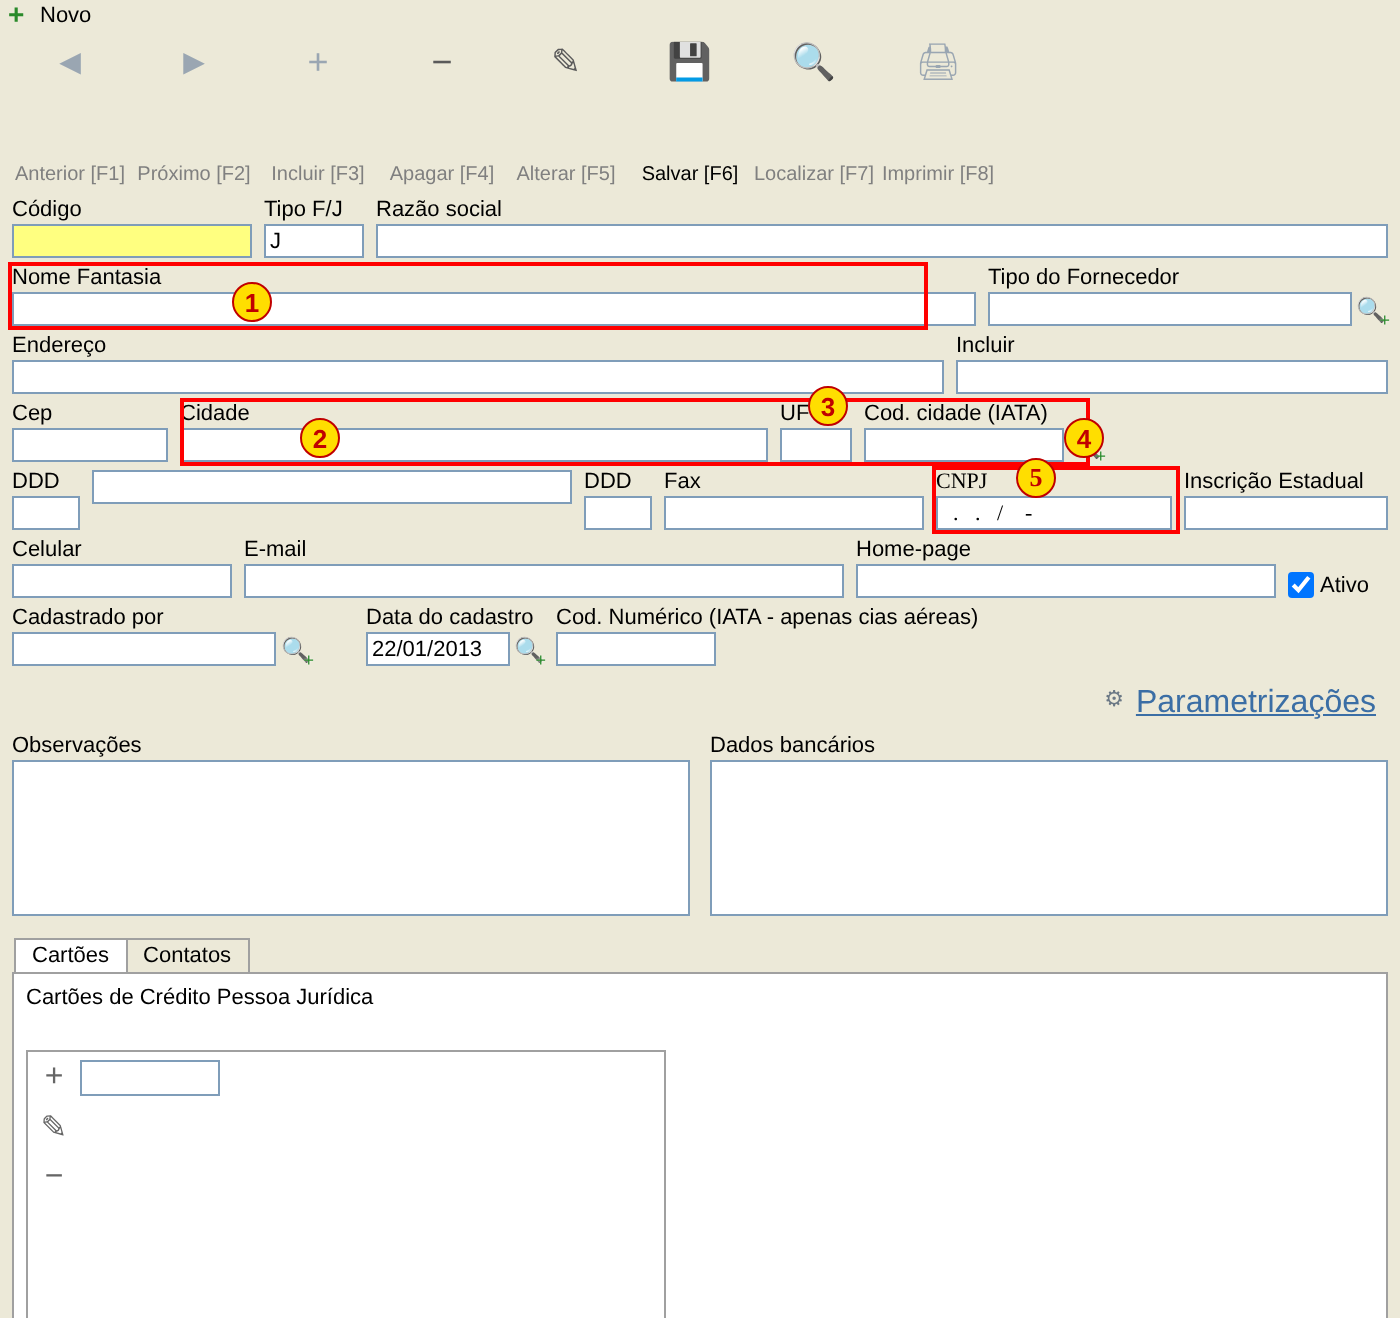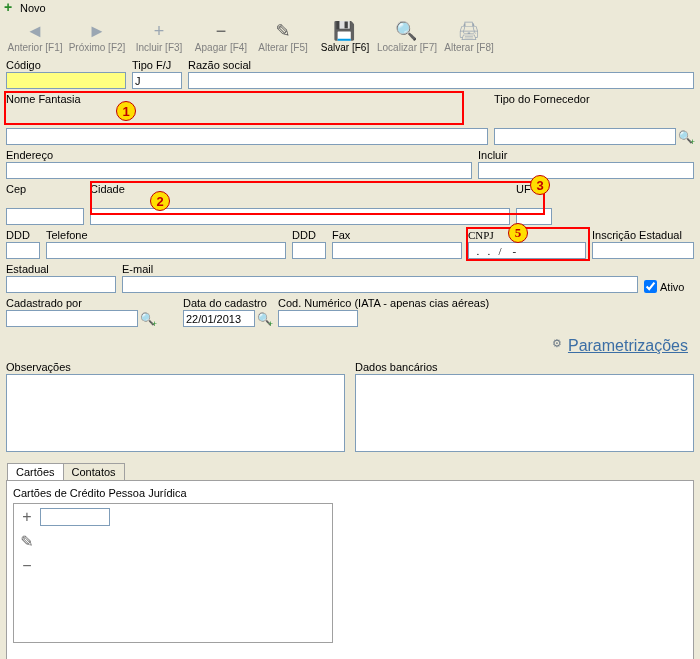--- a/index.html
+++ b/index.html
@@ -39,35 +39,35 @@
     font-size: 18px;
     height: 22px;
     display: flex;
     align-items: center;
     justify-content: center;
   }
   .tbtn .lbl {
     font-size: 10px;
     color: #808080;
     white-space: nowrap;
+    margin-top: 40px;
   }
   .tbtn.strong .lbl { color: #000; }
   .form-area {
     padding: 0 6px;
   }
   .row {
     display: flex;
     gap: 6px;
     margin-top: 4px;
   }
   .fld {
     display: flex;
     flex-direction: column;
     position: relative;
-    justify-content: space-between;
   }
   .fld > label {
     font-size: 11px;
     color: #000;
     margin-bottom: 1px;
     white-space: nowrap;
   }
   .fld input[type=text], .fld .inp, textarea {
     border: 1px solid #7f9db9;
     background: #fff;
@@ -204,21 +204,21 @@
   <div class="tbtn strong">
     <span class="ico" style="color:#2a4fb8;">💾</span>
     <span class="lbl">Salvar [F6]</span>
   </div>
   <div class="tbtn">
     <span class="ico" style="color:#9aa6b2;">🔍</span>
     <span class="lbl">Localizar [F7]</span>
   </div>
   <div class="tbtn">
     <span class="ico" style="color:#9aa6b2;">🖨</span>
-    <span class="lbl">Alterar [F8]</span>
+    <span class="lbl">Imprimir [F8]</span>
   </div>
 </div>
 
 <div class="form-area">
 
   <div class="row">
     <div class="fld" style="width:120px;">
       <label>Código</label>
       <input type="text" class="inp yellow" value="" style="">
     </div>
@@ -232,21 +232,21 @@
     </div>
   </div>
 
   <div class="row" style="position:relative;">
     <div class="fld" style="flex:1; position:relative;">
       <label>Nome Fantasia</label>
       <input type="text" class="inp" value="" style="">
       <div class="hl" style="left:-2px; top:-2px; width:460px; height:34px;"></div>
       <div class="marker" style="left:110px; top:8px;">1</div>
     </div>
-    <div class="fld" style="width:200px;gap:22px;">
+    <div class="fld" style="width:200px;">
       <label>Tipo do Fornecedor</label>
       <div class="withlookup">
         <input type="text" class="inp" value="" style="">
         <span class="lookup">🔍</span>
       </div>
     </div>
   </div>
 
   <div class="row">
     <div class="fld" style="flex:1;">
@@ -262,36 +262,43 @@
   <div class="row" style="position:relative;">
     <div class="fld" style="width:78px;">
       <label>Cep</label>
       <input type="text" class="inp" value="" style="">
     </div>
     <div class="fld" style="flex:1; position:relative;">
       <label>Cidade</label>
       <input type="text" class="inp" value="" style="">
       <div class="marker" style="left:60px; top:8px;">2</div>
     </div>
-    <div class="fld" style="width:36px; position:relative;gap:12px;">
+    <div class="fld" style="width:36px; position:relative;">
       <label>UF</label>
       <input type="text" class="inp" value="" style="">
       <div class="marker" style="left:14px; top:-8px;">3</div>
+    </div>
+    <div class="fld" style="width:120px; position:relative;">
+      <label>Cod. cidade (IATA)</label>
+      <div class="withlookup">
+        <input type="text" class="inp" style="width: 50px;" value="">
+        <span class="lookup">🔍</span>
+      </div>
+      <div class="marker" style="left:100px; top:8px;">4</div>
     </div>
     <div style="width:136px;"></div>
     <div class="hl" style="left:84px; top:-2px; width:455px; height:34px;"></div>
   </div>
 
   <div class="row" style="position:relative;">
     <div class="fld" style="width:34px;">
       <label>DDD</label>
       <input type="text" class="inp" value="" style="">
     </div>
     <div class="fld" style="width:240px;">
-      <label>Telefone</label>
       <input type="text" class="inp" value="" style="">
     </div>
     <div class="fld" style="width:34px;">
       <label>DDD</label>
       <input type="text" class="inp" value="" style="">
     </div>
     <div class="fld" style="width:130px;">
       <label>Fax</label>
       <input type="text" class="inp" value="" style="">
     </div>
@@ -302,25 +309,29 @@
       <div class="marker" style="left:40px; top:-6px;">5</div>
     </div>
     <div class="fld" style="flex:1;">
       <label>Inscrição Estadual</label>
       <input type="text" class="inp" value="" style="">
     </div>
   </div>
 
   <div class="row">
     <div class="fld" style="width:110px;">
-      <label>Estadual</label>
+      <label>Celular</label>
       <input type="text" class="inp" value="" style="">
     </div>
     <div class="fld" style="flex:1;">
       <label>E-mail</label>
+      <input type="text" class="inp" value="" style="">
+    </div>
+    <div class="fld" style="width:210px;">
+      <label>Home-page</label>
       <input type="text" class="inp" value="" style="">
     </div>
     <div class="fld" style="width:50px; justify-content:flex-end;">
       <label>&nbsp;</label>
       <div class="inlinechk">
         <input type="checkbox" checked="" style="">
         <span>Ativo</span>
       </div>
     </div>
   </div>
@@ -364,21 +375,21 @@
   </div>
 </div>
 
 <div style="height:18px;"></div>
 <div class="tabhost">
   <div class="tabs">
     <div class="tab active">Cartões</div>
     <div class="tab">Contatos</div>
   </div>
   <div class="tabcontent">
-    <div style="margin-bottom:4px;">Cartões de Crédito Pessoa Jurídica</div>
+    <div style="margin-bottom:20px;">Cartões de Crédito Pessoa Jurídica</div>
     <div class="cartoes-box">
       <div class="cartoes-tools">
         <span>+</span>
         <span>✎</span>
         <span>−</span>
       </div>
       <div>
         <div class="cartoes-list-cell"></div>
       </div>
     </div>

